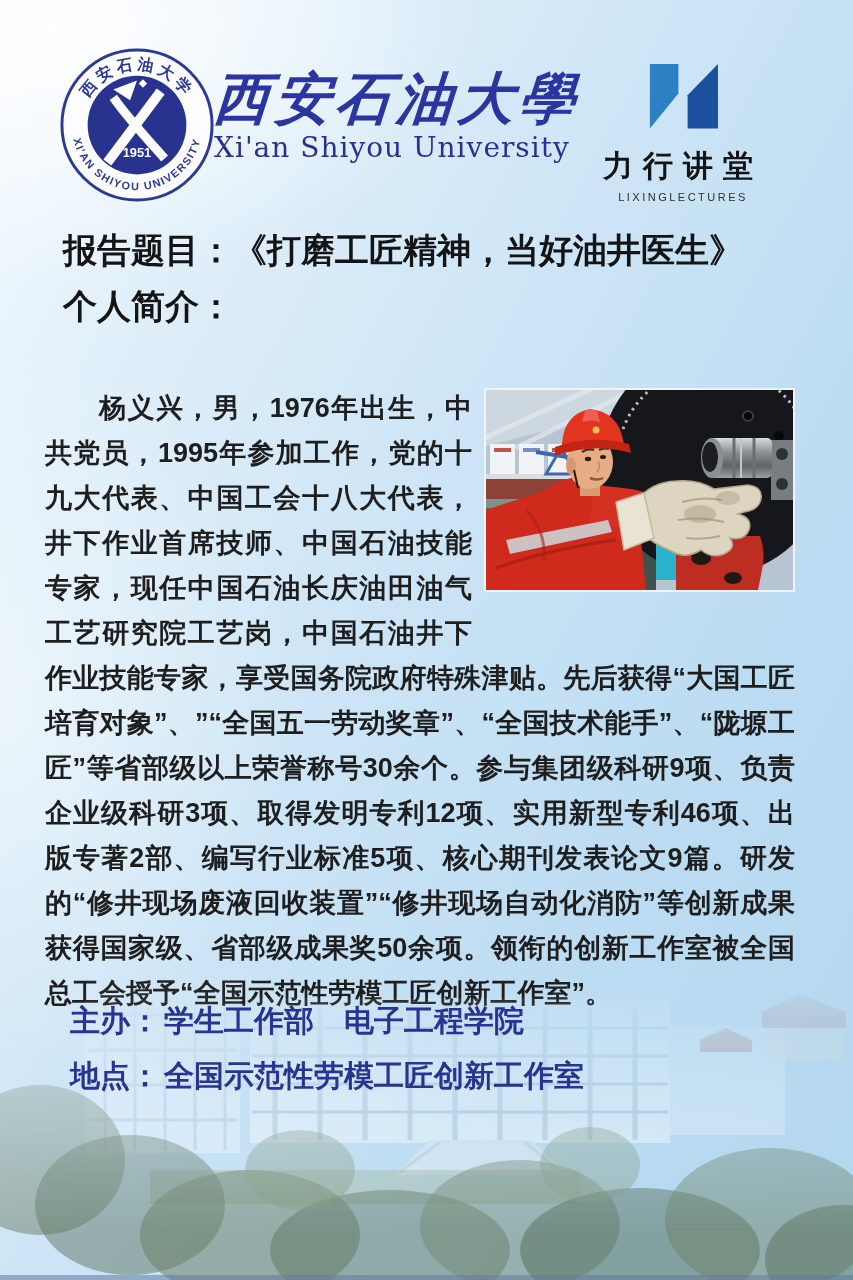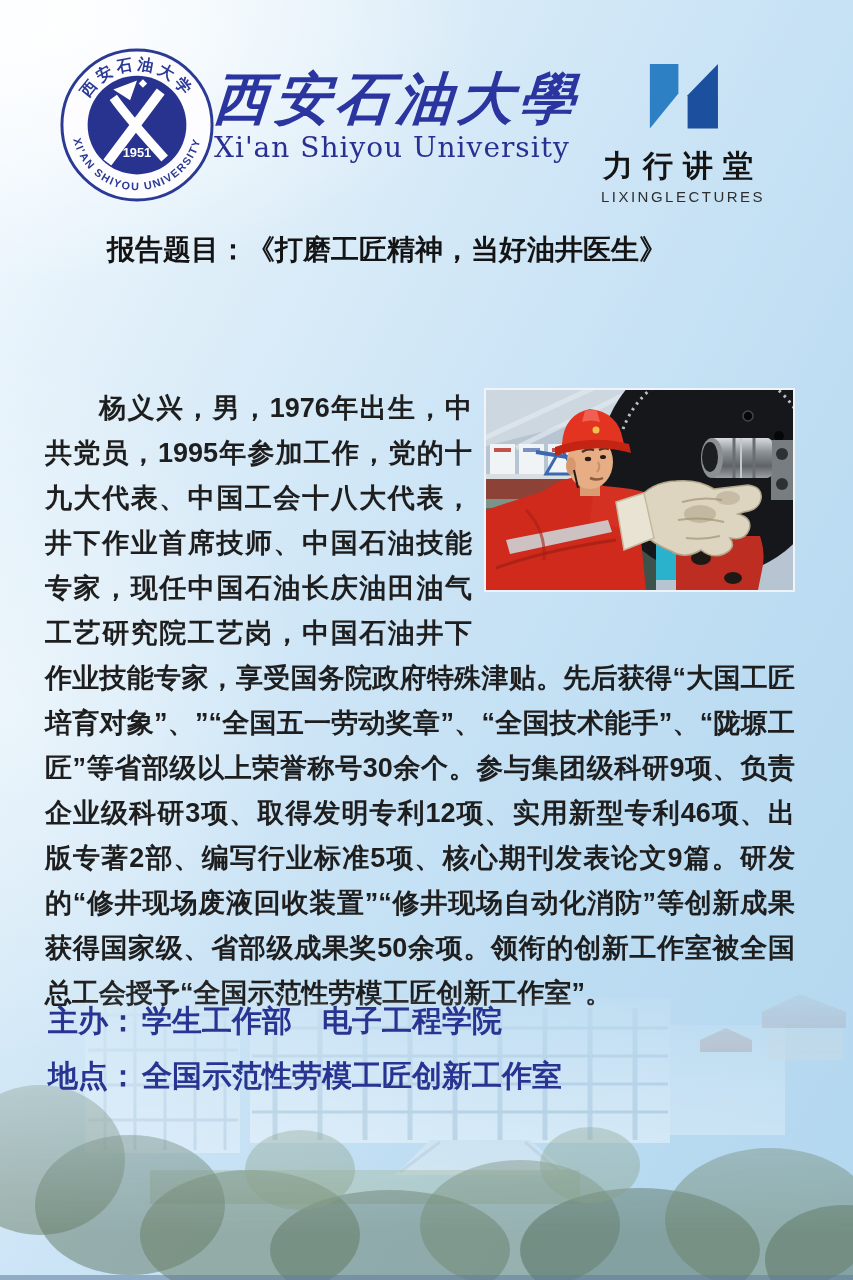--- a/index.html
+++ b/index.html
@@ -21,38 +21,38 @@
     transform:skewX(-4deg);
   }
   .uni-en{
     font-family:"DejaVu Serif","Liberation Serif",serif; font-size:28px; line-height:32px;
     color:#2a2f92; margin-top:2px; letter-spacing:1px;
   }
   .lecture-logo{ position:absolute; left:592px; top:52px; width:182px; text-align:center; }
   .lecture-logo svg{ display:block; margin:6px auto 8px auto; }
   .lecture-cn{ font-family:Liberation Serif, serif; font-weight:bold; font-size:30px;
     letter-spacing:10px; color:#141414; line-height:36px; }
-  .lecture-en{ font-size:15px; letter-spacing:2.5px; color:#2e2e2e; line-height:22px; margin-top:2px; }
+  .lecture-en{ font-size:11px; letter-spacing:2.5px; color:#2e2e2e; line-height:22px; margin-top:2px; }
   
   .titles{ position:absolute; left:63px; top:222px; width:760px;
     font-family:"DejaVu Serif","Liberation Serif",serif; font-weight:bold; color:#141414; }
-  .titles .t-line{ font-size:28px; line-height:56px; white-space:nowrap;margin-left:44px; }
+  .titles .t-line{ font-size:34px; line-height:56px; white-space:nowrap; }
   
   .bio{ position:absolute; left:45px; top:386px; width:750px; }
   .bio p{
     font-size:27px; line-height:45px; font-weight:bold; color:#1e1e1e;
     text-align:justify; text-justify:inter-ideograph; text-indent:2em;
   }
   .photo{
     float:right; width:311px; height:204px; margin:2px 0 20px 12px;
     border:2px solid #eef4f9; background:#b7c4d1;
   }
   .photo svg{ display:block; }
   
-  .footer{ position:absolute; left:48px; top:1002px; width:740px; z-index:3; }
+  .footer{ position:absolute; left:70px; top:1002px; width:740px; z-index:3; }
   .f-row{ font-size:30px; line-height:38px; font-weight:bold; color:#293391; margin-bottom:17px; }
   .f-row .f-val{ margin-left:4px; }
   
   .campus{
     position:absolute; left:0; bottom:0; width:853px; height:310px; z-index:1;
     -webkit-mask-image:linear-gradient(to bottom, transparent 0%, rgba(0,0,0,.55) 40%, #000 85%);
     mask-image:linear-gradient(to bottom, transparent 0%, rgba(0,0,0,.55) 40%, #000 85%);
   }
   .bottom-strip{ position:absolute; left:0; bottom:0; width:853px; height:5px;
     background:rgba(96,124,156,.55); z-index:4; }
@@ -97,20 +97,23 @@
       <polygon points="55,36 88,2 88,72 55,72" fill="#1c4f9e"></polygon>
     </svg>
     <div class="lecture-cn">力行讲堂</div>
     <div class="lecture-en">LIXINGLECTURES</div>
   </div>
 
   <section class="titles">
     <div class="t-line">
       <span>报告题目：</span><span>《打磨工匠精神，当好油井医生》</span>
     </div>
+    <div class="t-line">
+      <span>个人简介：</span>
+    </div>
   </section>
 
   <section class="bio">
     <figure class="photo">
       <svg width="307" height="200" viewBox="0 0 307 200">
         <defs>
           <linearGradient id="metal" x1="0" y1="0" x2="0" y2="1">
             <stop offset="0" stop-color="#d8dce0"></stop>
               <stop offset=".35" stop-color="#8d9296"></stop>
             <stop offset=".7" stop-color="#5e6366"></stop>

